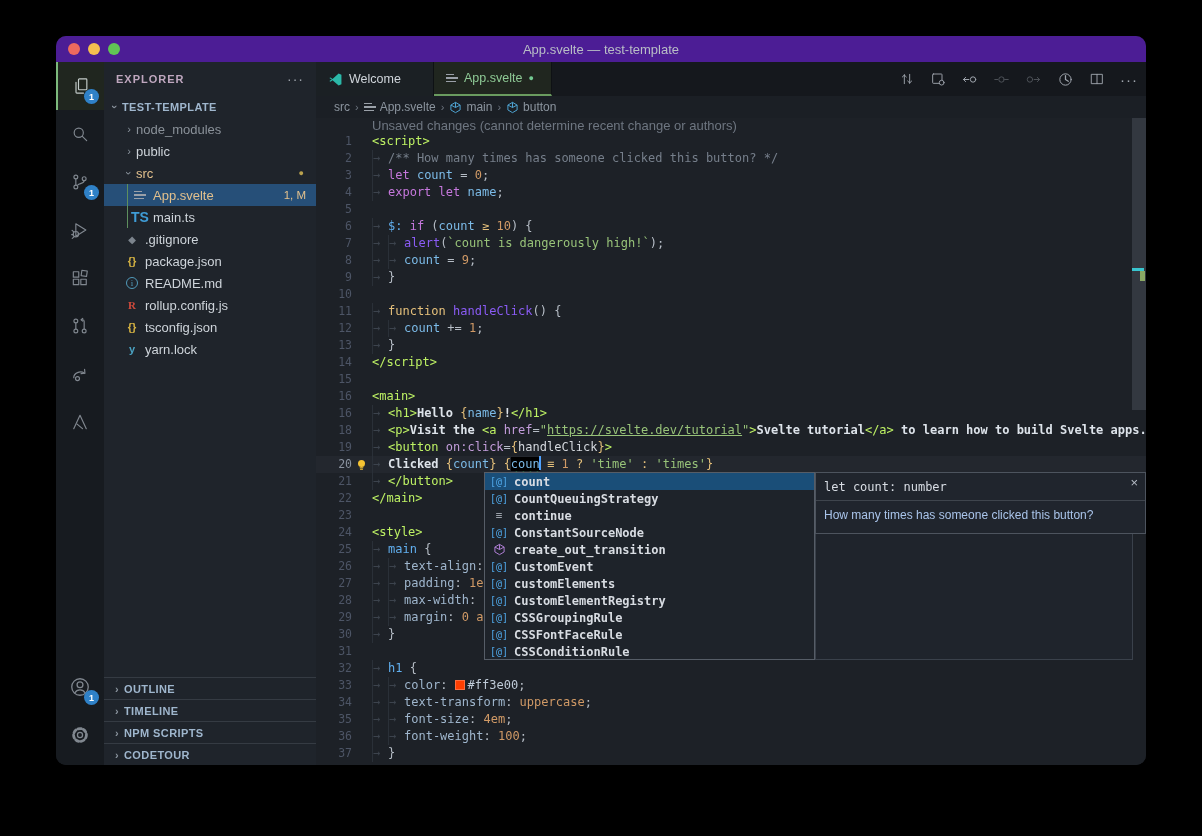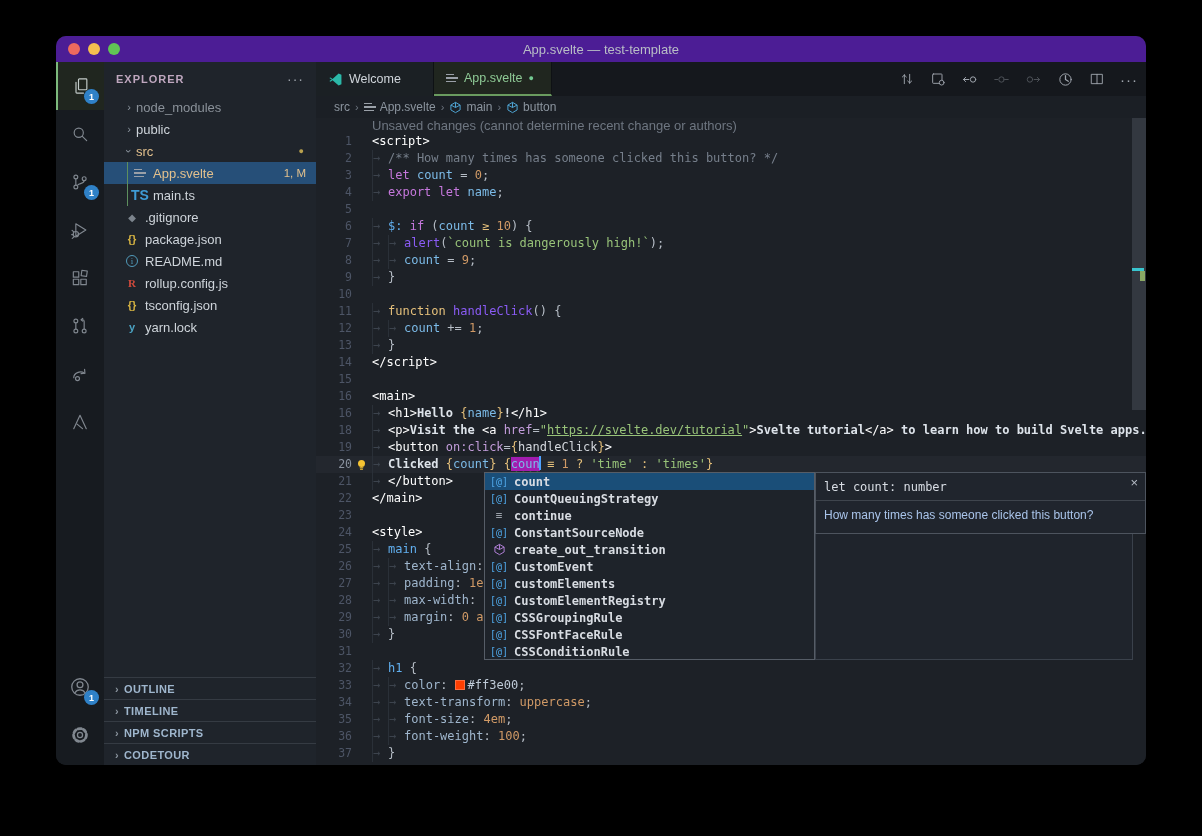--- a/index.html
+++ b/index.html
@@ -83,28 +83,28 @@
               font-family:"DejaVu Sans Mono","Liberation Mono",monospace; font-size:12px; }
   .annotation { height:15px; line-height:15px; padding-left:56px; font-size:13px;
                 color:#6e7681; font-family:"Liberation Sans",sans-serif; }
   .cline { display:flex; height:17px; line-height:17px; white-space:pre; position:relative; }
   .cline.cur { background:#23272e; }
   .ln { width:36px; flex:none; text-align:right; color:#4d5566; font-size:11.5px; }
   .cline.cur .ln { color:#8a93a0; }
   .lc { padding-left:20px; }
   .tabind { display:inline-block; width:16px; border-left:1px solid #2a3038; color:#3c434d; }
   .bulb { position:absolute; left:39px; top:2px; }
-  .tk-tag{color:#ffffff}.tk-kw{color:#c678dd}.tk-kwy{color:#e5c07b}.tk-fn{color:#8b5cf6}
+  .tk-tag{color:#bef264}.tk-kw{color:#c678dd}.tk-kwy{color:#e5c07b}.tk-fn{color:#8b5cf6}
   .tk-var{color:#7cbbe8}.tk-txt{color:#dde3ea;font-weight:bold}.tk-str{color:#98c379}
   .tk-num{color:#d19a66}.tk-brace{color:#e5c07b}.tk-op{color:#b6bdc6}.tk-cmt{color:#767f8b}
   .tk-attr{color:#c39ddb}.tk-link{color:#98c379;text-decoration:underline}
   .tk-prop{color:#9fb6cd}.tk-val{color:#bfcbd8}.tk-valw{color:#d19a66}.tk-sel{color:#61afef}
   .tk-dollar{color:#61afef}.tk-gold{color:#e5c07b}.tk-plain{color:#d4d8de}
   .tk-sq{text-decoration:underline wavy #3fb950;text-underline-offset:3px}
-  .tk-hl{background:#a21caf}
+  .tk-hl{background:#000000}
   .cursor{display:inline-block;width:2px;height:14px;background:#4ea1ff;vertical-align:-2px;margin:0 -1px}
   .swatch{display:inline-block;width:10px;height:10px;background:#ff3e00;border:1px solid rgba(255,255,255,.25);margin-right:3px;vertical-align:-1px}
   
   .suggest { position:absolute; left:168px; top:354px; width:331px; height:188px;
              background:#1e232a; border:1px solid #565d67; z-index:5; overflow:hidden; }
   .sg-row { height:17px; display:flex; align-items:center; gap:5px; padding-left:4px;
             color:#d8dce2; font-weight:bold; cursor:pointer; white-space:pre; }
   .sg-row.sel { background:#1a4e78; }
   .sg-ico { width:20px; flex:none; display:inline-flex; justify-content:center; font-weight:normal; }
   .sg-var { color:#4fa8e8; font-size:10px; }
@@ -214,20 +214,24 @@
               <circle cx="12" cy="12" r="7" stroke-width="3" stroke-dasharray="3.6 2.4"></circle>
               <circle cx="12" cy="12" r="2.8"></circle>
             </svg>
           </div>
         </div>
       </div>
     <div class="sidebar">
       <div class="sb-header">
         <span class="sb-title">EXPLORER</span>
         <span class="sb-more">···</span>
+      </div>
+      <div class="root-row">
+        <span class="chev down">›</span>
+        <span>TEST-TEMPLATE</span>
       </div>
       <div class="tree" id="tree">
           <div class="trow dim">
             <span style="width:18px;flex:none"></span>
             <span class="chev ">›</span>
             <span class="tlabel">node_modules</span>
           </div>
           <div class="trow">
             <span style="width:18px;flex:none"></span>
             <span class="chev ">›</span>

